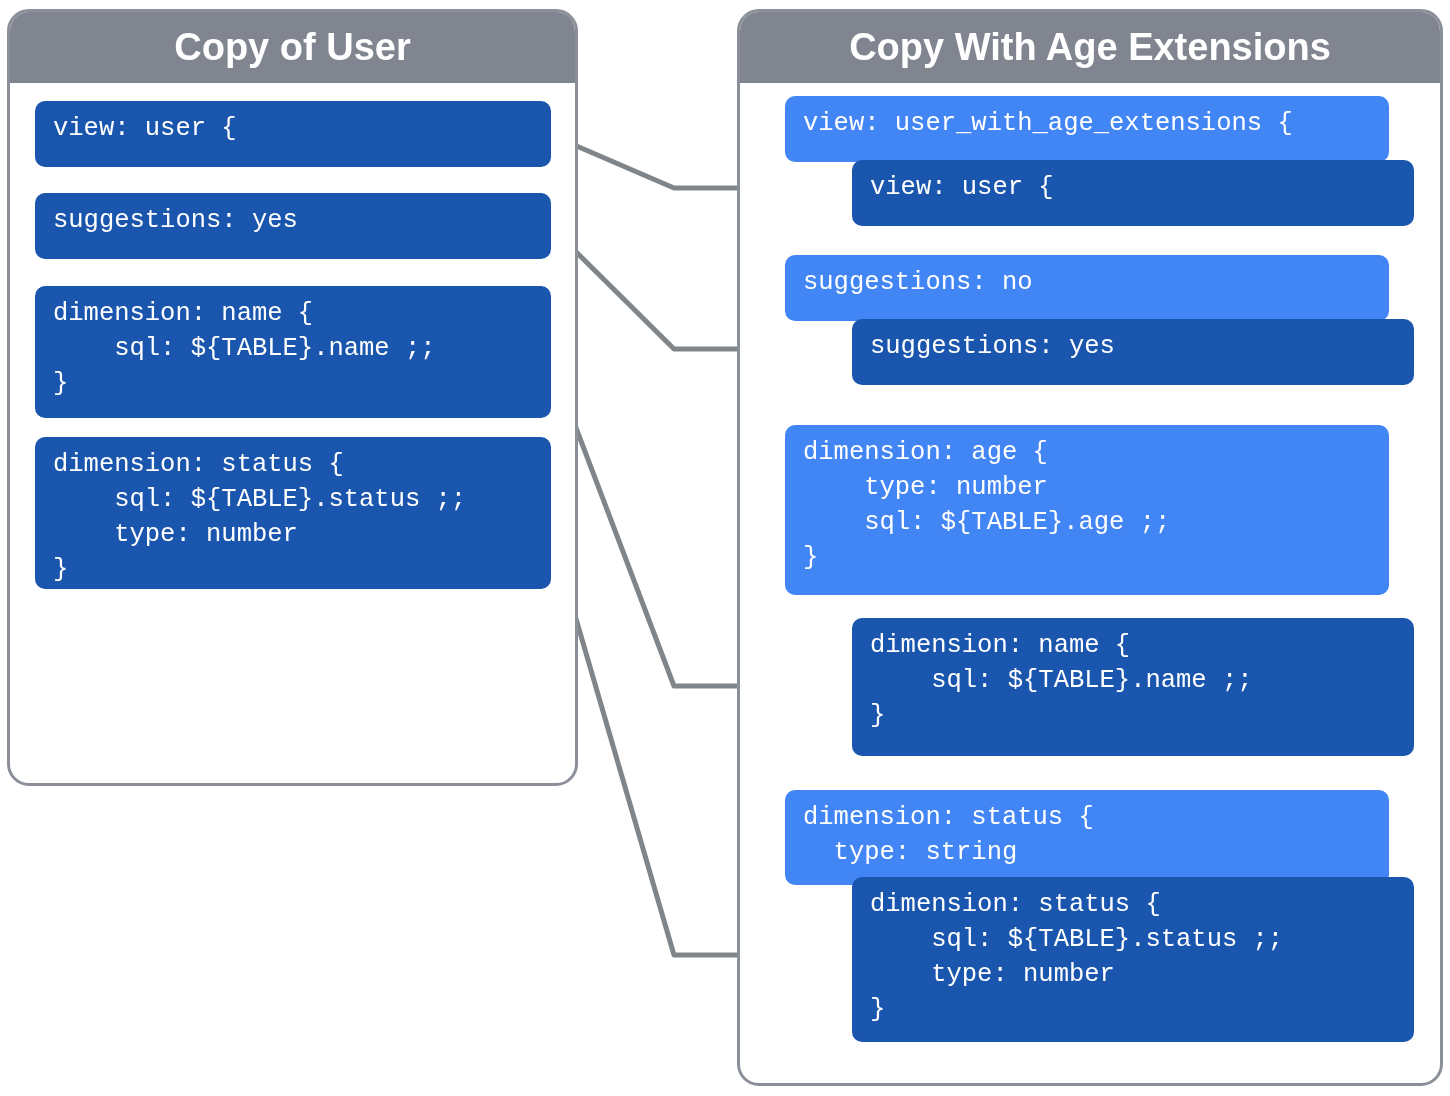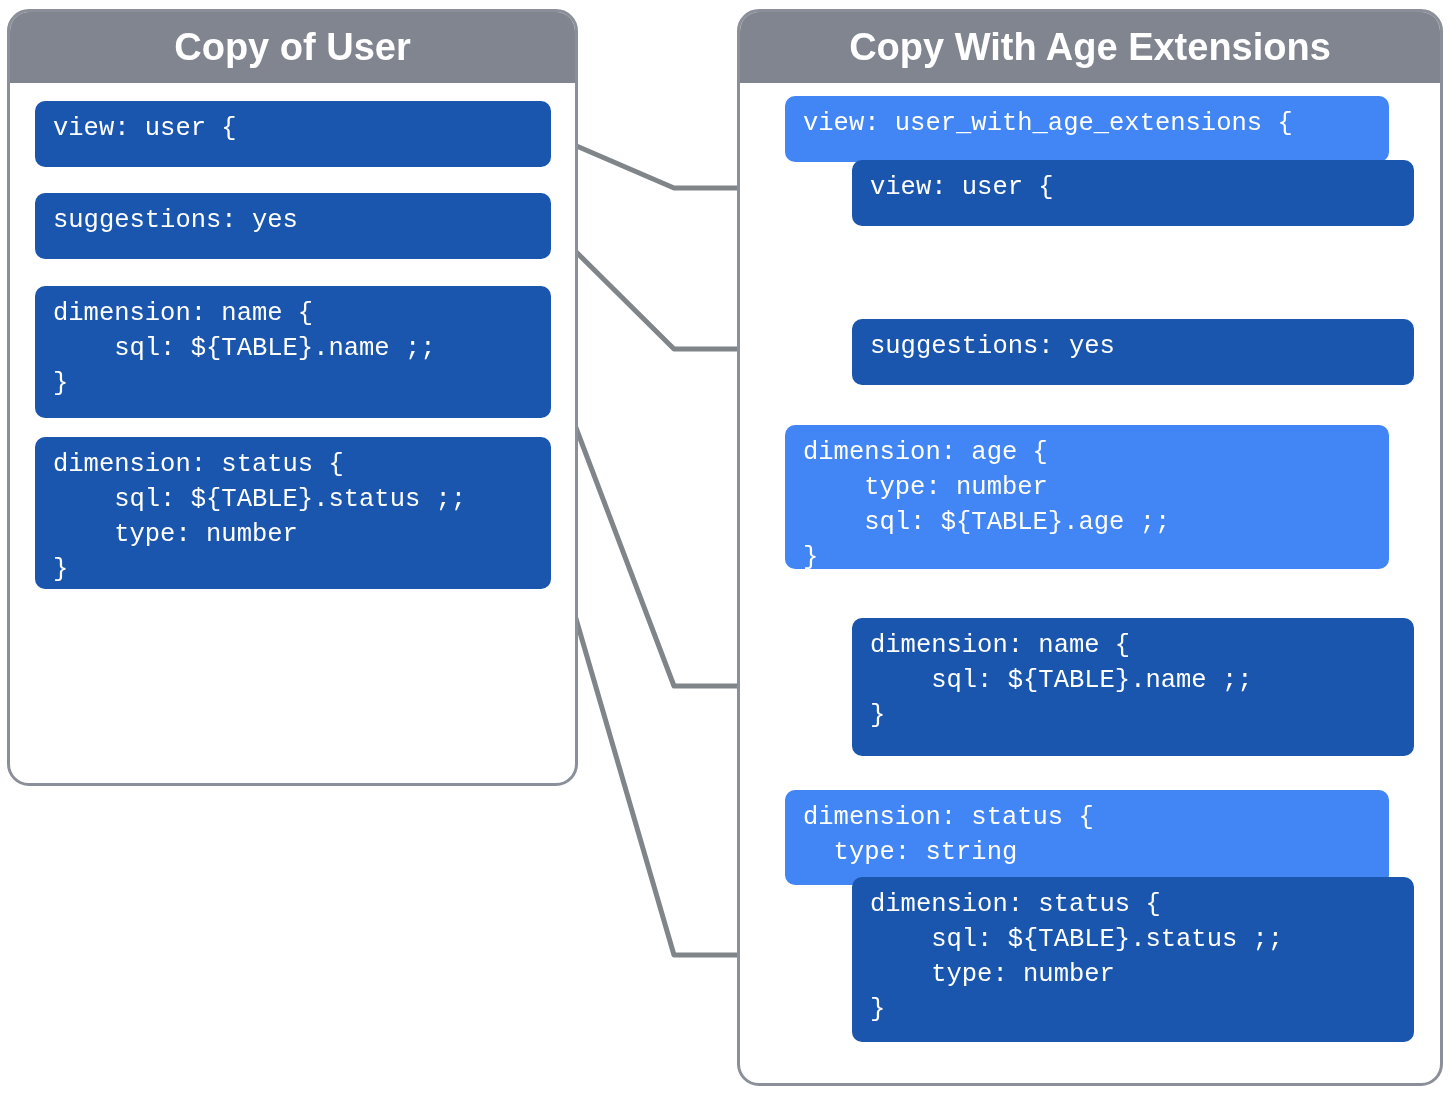--- a/index.html
+++ b/index.html
@@ -130,23 +130,24 @@
     type: number
 }</div>
 
   <div class="panel" id="panel-right">
     <div class="panel-header">Copy With Age Extensions</div>
   </div>
 
   <div class="code-block cb-light rp-outer" style="top:96px; height:66px;">view: user_with_age_extensions {</div>
   <div class="code-block cb-dark rp-inner" style="top:160px; height:66px;">view: user {</div>
 
+  <div class="code-block cb-light rp-outer" style="top:255px; height:66px;">suggestions: no</div>
   <div class="code-block cb-dark rp-inner" style="top:319px; height:66px;">suggestions: yes</div>
 
-  <div class="code-block cb-light rp-outer" style="top:425px; height:144px;">dimension: age {
+  <div class="code-block cb-light rp-outer" style="top:425px; height:170px;">dimension: age {
     type: number
     sql: ${TABLE}.age ;;
 }</div>
 
   <div class="code-block cb-dark rp-inner" style="top:618px; height:138px;">dimension: name {
     sql: ${TABLE}.name ;;
 }</div>
 
   <div class="code-block cb-light rp-outer" style="top:790px; height:95px;">dimension: status {
   type: string</div>

